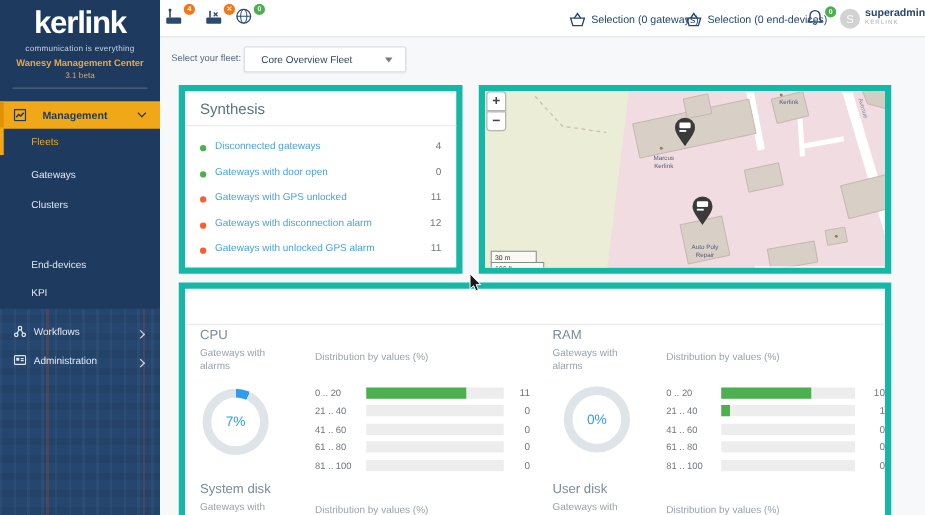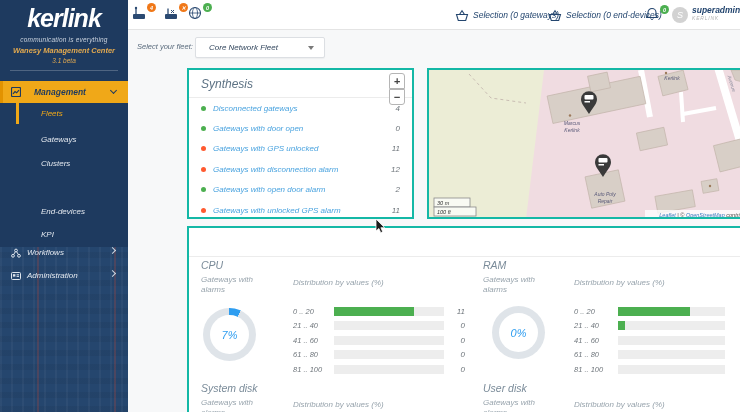--- a/index.html
+++ b/index.html
@@ -1,40 +1,40 @@
 <!DOCTYPE html>
 <html><head>
 <meta charset="utf-8">
 <style>
   html,body{margin:0;padding:0;background:#dcdcdc;}
   *{box-sizing:border-box;}
   #app{position:relative;width:740px;height:412px;overflow:hidden;background:#f7f8f9;
        font-family:"Liberation Sans",sans-serif;-webkit-font-smoothing:antialiased;}
-  .abs{position:absolute;font-style:italic;}
+  .abs{position:absolute;}
 
   
   #sidebar{left:0;top:0;width:128px;height:412px;background:#1e3a5f;z-index:5;}
   .logo{left:0;top:4px;width:128px;text-align:center;color:#fff;font-size:25px;font-weight:bold;letter-spacing:-1px;}
   .tagline{left:0;top:36px;width:128px;text-align:center;color:#c9d2de;font-size:6.5px;letter-spacing:.2px;}
   .appname{left:0;top:46px;width:128px;text-align:center;color:#e2a94f;font-size:7.5px;font-weight:bold;}
   .version{left:0;top:57px;width:128px;text-align:center;color:#e2a94f;font-size:6.5px;}
   .sdivider{left:10px;top:70px;width:108px;height:1px;background:rgba(255,255,255,.22);}
   .mgmt{left:0;top:81px;width:128px;height:22px;background:#f0a818;border-left:3px solid #e29200;
         display:flex;align-items:center;}
   .mgmt-label{margin-left:7px;font-size:8.5px;font-weight:bold;color:#1e3a5f;}
   .chev-down{width:5px;height:5px;border-right:1.5px solid #1e3a5f;border-bottom:1.5px solid #1e3a5f;
              transform:rotate(45deg);margin-left:auto;margin-right:12px;margin-top:-3px;}
-  .nav-item{left:16px;width:112px;height:22px;display:flex;align-items:center;padding-left:25px;
+  .nav-item{left:0;width:112px;height:22px;display:flex;align-items:center;padding-left:25px;
             color:#e3e8ef;font-size:8px;cursor:pointer;text-align:center;}
   .nav-item.active{border-left:3px solid #f0a818;padding-left:22px;color:#f0a818;}
   #sb-lower{left:0;top:247px;width:128px;height:165px;background:#25466e;
      background-image:repeating-linear-gradient(90deg,rgba(255,255,255,.04) 0 2px,transparent 2px 11px),
        repeating-linear-gradient(90deg,transparent 0 37px,rgba(215,70,45,.22) 37px 39px,transparent 39px 77px),
        repeating-linear-gradient(0deg,rgba(0,0,0,.05) 0 6px,transparent 6px 14px);}
-  .nav-group{left:0;width:128px;height:22px;display:flex;align-items:flex-start;color:#e3e8ef;font-size:8px;}
+  .nav-group{left:0;width:128px;height:22px;display:flex;align-items:flex-end;color:#e3e8ef;font-size:8px;}
   .chev-right{width:5px;height:5px;border-right:1.2px solid #cfd8e2;border-top:1.2px solid #cfd8e2;
               transform:rotate(45deg);margin-left:auto;margin-right:13px;}
   .gicon{margin-left:11px;margin-right:6px;display:inline-flex;}
 
   
   #topbar{left:128px;top:0;width:612px;height:30px;background:#fff;border-bottom:1px solid #e4e4e4;}
   .tb-icon{top:5px;width:22px;height:20px;}
   .badge{position:absolute;top:-2px;right:-2px;min-width:9px;height:9px;border-radius:5px;color:#fff;
          font-size:5.5px;font-weight:bold;display:flex;align-items:center;justify-content:center;padding:0 1px;}
   .badge.orange{background:#f07818;}
@@ -45,28 +45,28 @@
   .avatar{top:7px;width:16px;height:16px;border-radius:50%;background:#d2d2d2;color:#fff;font-size:9px;
           display:flex;align-items:center;justify-content:center;}
 
   
   .fleet-label{left:137px;top:42px;font-size:7.5px;color:#5a6b7d;}
   .fleet-select{left:195px;top:37px;width:130px;height:21px;background:#fff;border:1px solid #dcdfe3;
                 border-radius:2px;display:flex;align-items:center;padding:0 10px 0 13px;
                 font-size:8px;color:#33475e;cursor:pointer;box-shadow:0 1px 1px rgba(0,0,0,.04);}
   .caret{margin-left:auto;width:0;height:0;border-left:3px solid transparent;border-right:3px solid transparent;
          border-top:4px solid #7a7a7a;}
-  .panel{background:#fff;border:2px solid #14b8a6;margin-left:44px;}
+  .panel{background:#fff;border:5px solid #14b8a6;}
   .panel-title{font-size:12px;color:#5d7284;}
   .pdivider{position:absolute;left:0;right:0;height:1px;background:#ececec;}
 
   
   #synth{left:143px;top:68px;width:227px;height:151px;}
   .syn-rows{position:absolute;left:0;top:28px;width:100%;}
-  .syn-row{display:flex;align-items:center;height:20.4px;padding:0 12px;}
+  .syn-row{display:flex;align-items:flex-end;height:20.4px;padding:0 12px;}
   .dot{width:5px;height:5px;border-radius:50%;margin-right:7px;flex:0 0 auto;}
   .syn-label{font-size:8px;color:#4aa3df;cursor:pointer;}
   .syn-val{margin-left:auto;font-size:8px;color:#6f767c;}
 
   
   #map{left:383px;top:68px;width:330px;height:151px;overflow:hidden;}
   .zbtn{width:16px;height:16px;background:#fff;border:1px solid #b5b5b5;color:#444;font-size:11px;
         font-weight:bold;display:flex;align-items:center;justify-content:center;cursor:pointer;z-index:4;}
 
   
@@ -208,21 +208,21 @@
 
     <div class="abs avatar" style="left:544px">S</div>
     <div class="abs" style="left:564px;top:6px">
       <div class="user-name">superadmin</div>
       <div class="user-org">KERLINK</div>
     </div>
   </div>
 
   <div class="abs fleet-label">Select your fleet:</div>
   <div class="abs fleet-select">
-    <span>Core Network Fleet</span>
+    <span>Core Overview Fleet</span>
     <span class="caret"></span>
   </div>
 
   <div id="synth" class="abs panel">
     <div class="abs panel-title" style="left:12px;top:7px">Synthesis</div>
     <div class="pdivider" style="top:27px"></div>
     <div class="syn-rows">
       <div class="syn-row">
         <span class="dot" style="background-color: rgb(76, 175, 80);"></span>
         <span class="syn-label">Disconnected gateways</span>
@@ -235,25 +235,20 @@
       </div>
       <div class="syn-row">
         <span class="dot" style="background-color: rgb(255, 90, 48);"></span>
         <span class="syn-label">Gateways with GPS unlocked</span>
         <span class="syn-val">11</span>
       </div>
       <div class="syn-row">
         <span class="dot" style="background-color: rgb(255, 90, 48);"></span>
         <span class="syn-label">Gateways with disconnection alarm</span>
         <span class="syn-val">12</span>
-      </div>
-      <div class="syn-row">
-        <span class="dot" style="background-color: rgb(76, 175, 80);"></span>
-        <span class="syn-label">Gateways with open door alarm</span>
-        <span class="syn-val">2</span>
       </div>
       <div class="syn-row">
         <span class="dot" style="background-color: rgb(255, 90, 48);"></span>
         <span class="syn-label">Gateways with unlocked GPS alarm</span>
         <span class="syn-val">11</span>
       </div>
     </div>
   </div>
 
   <div id="map" class="abs panel">

